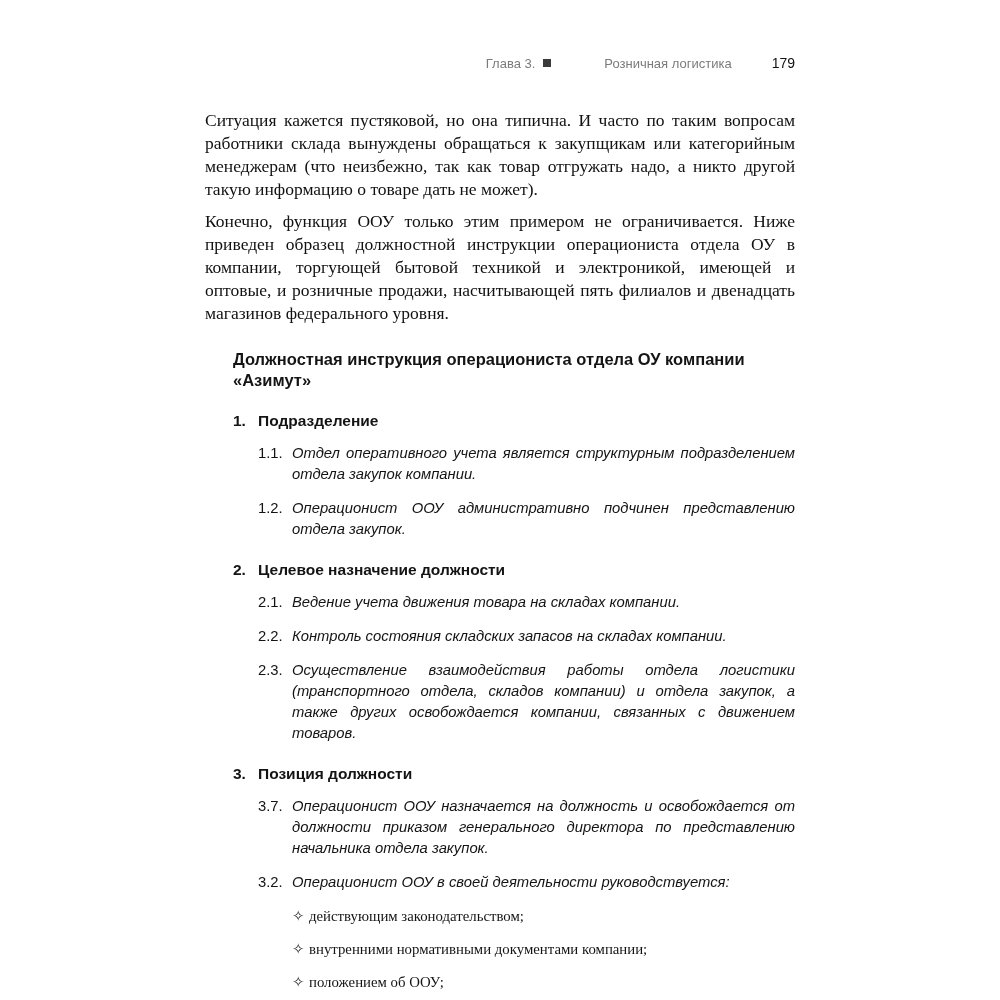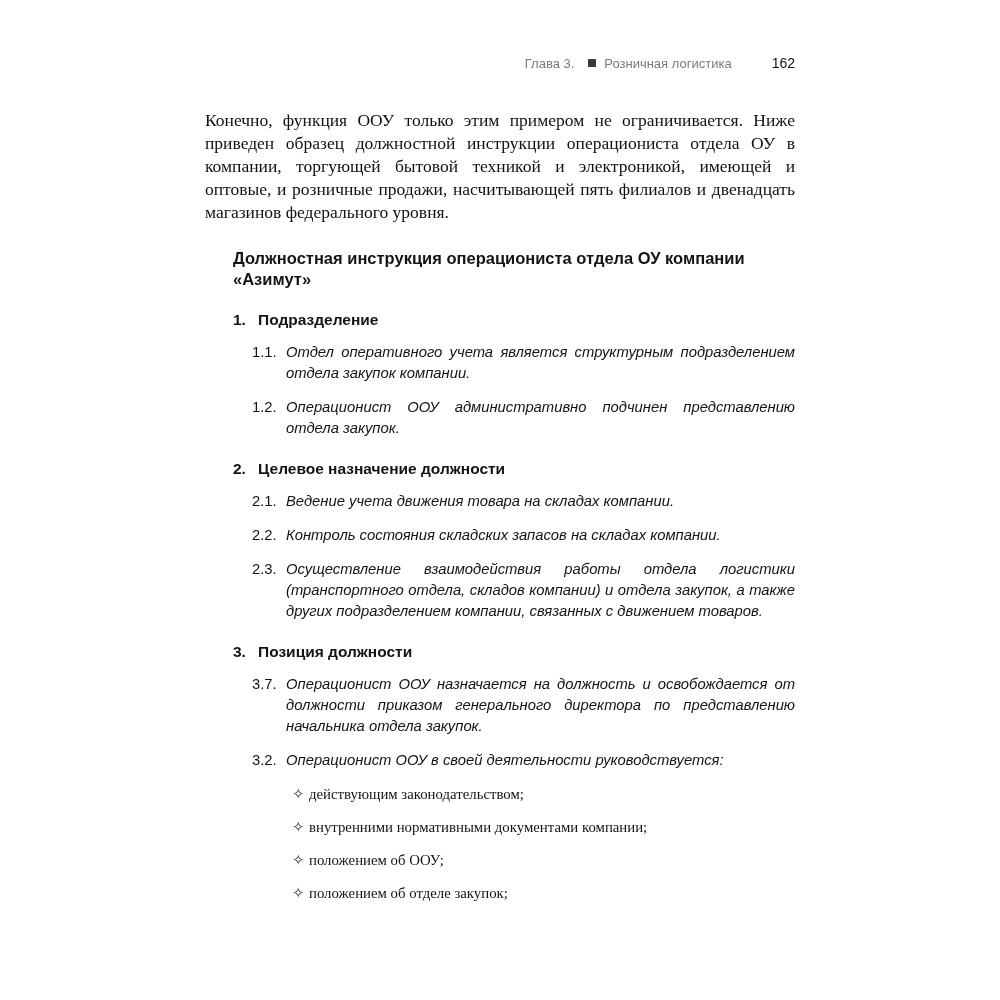--- a/index.html
+++ b/index.html
@@ -10,26 +10,26 @@
   }
   .content{
     position:absolute;left:205px;top:55px;width:590px;
   }
   
   .running-head{
     display:flex;justify-content:flex-end;align-items:center;
     font-family:"Liberation Sans", sans-serif;font-size:13px;color:#7b7b7b;
     width:100%;
   }
-  .running-head .chapter{margin-right:14px;padding-left:36px;}
+  .running-head .chapter{margin-right:8px;padding-left:36px;}
   .running-head .sq{
     display:inline-block;width:8px;height:8px;background:#3a3a3a;margin-right:8px;
     position:relative;top:0px;
   }
-  .running-head .rh-title{margin-right:40px;}
+  .running-head .rh-title{margin-right:40px;margin-left:45px;}
   .running-head .pageno{color:#111;font-size:14px;}
   
   .intro{
     margin-top:38px;
     font-size:17.5px;line-height:23px;text-align:justify;
     hyphens:auto;-webkit-hyphens:auto;
   }
   .intro p{margin:0 0 9px 0;}
   .intro p:last-child{margin-bottom:0;}
   
@@ -37,21 +37,21 @@
     margin-top:24px;margin-left:28px;width:562px;
     font-family:"Liberation Sans", sans-serif;color:#141414;
   }
   .doc-title{
     font-size:16.5px;font-weight:bold;line-height:21px;margin:0 0 2px 0;
   }
   .section-title{
     display:flex;font-size:15.5px;font-weight:bold;margin-top:20px;line-height:19px;
   }
   .section-title .s-num{width:25px;flex-shrink:0;}
-  .items{margin-left:19px;}
+  .items{margin-left:25px;}
   .item{
     display:flex;margin-top:13px;font-size:14.8px;line-height:21px;
   }
   .item .i-num{width:34px;flex-shrink:0;}
   .item .i-text{flex:1;text-align:justify;hyphens:auto;font-style:italic;-webkit-hyphens:auto;}
   .bullets{margin-left:59px;margin-top:2px;}
   .bullet{
     display:flex;margin-top:13px;font-size:14.8px;line-height:20px;
   }
   .bullet .b-marker{width:17px;flex-shrink:0;color:#141414;}
@@ -60,24 +60,25 @@
 </head>
 <body>
 
 <div class="page">
   <div class="content">
 
     <div class="running-head">
       <span class="chapter">Глава 3.</span>
       <span class="sq"></span>
       <span class="rh-title">Розничная логистика</span>
-      <span class="pageno">162</span>
+      <span class="pageno">179</span>
     </div>
 
     <div class="intro">
+      <p>Ситуация кажется пустяковой, но она типична. И часто по таким вопросам работники склада вынуждены обращаться к закупщикам или категорийным менеджерам (что неизбежно, так как товар отгружать надо, а никто другой такую информацию о товаре дать не может).</p>
       <p>Конечно, функция ООУ только этим примером не ограничивается. Ниже приведен образец должностной инструкции операциониста отдела ОУ в компании, торгующей бытовой техникой и электроникой, имеющей и оптовые, и розничные продажи, насчитывающей пять филиалов и двенадцать магазинов федерального уровня.</p>
     </div>
 
     <div class="doc">
       <p class="doc-title">Должностная инструкция операциониста отдела ОУ компании «Азимут»</p>
 
       <div class="section-title">
         <span class="s-num">1.</span>
         <span>Подразделение</span>
       </div>
@@ -100,21 +101,21 @@
         <div class="item">
           <span class="i-num">2.1.</span>
           <span class="i-text">Ведение учета движения товара на складах компании.</span>
         </div>
         <div class="item">
           <span class="i-num">2.2.</span>
           <span class="i-text">Контроль состояния складских запасов на складах компании.</span>
         </div>
         <div class="item">
           <span class="i-num">2.3.</span>
-          <span class="i-text">Осуществление взаимодействия работы отдела логистики (транспортного отдела, складов компании) и отдела закупок, а также других подразделением компании, связанных с движением товаров.</span>
+          <span class="i-text">Осуществление взаимодействия работы отдела логистики (транспортного отдела, складов компании) и отдела закупок, а также других освобождается компании, связанных с движением товаров.</span>
         </div>
       </div>
 
       <div class="section-title">
         <span class="s-num">3.</span>
         <span>Позиция должности</span>
       </div>
       <div class="items">
         <div class="item">
           <span class="i-num">3.7.</span>

